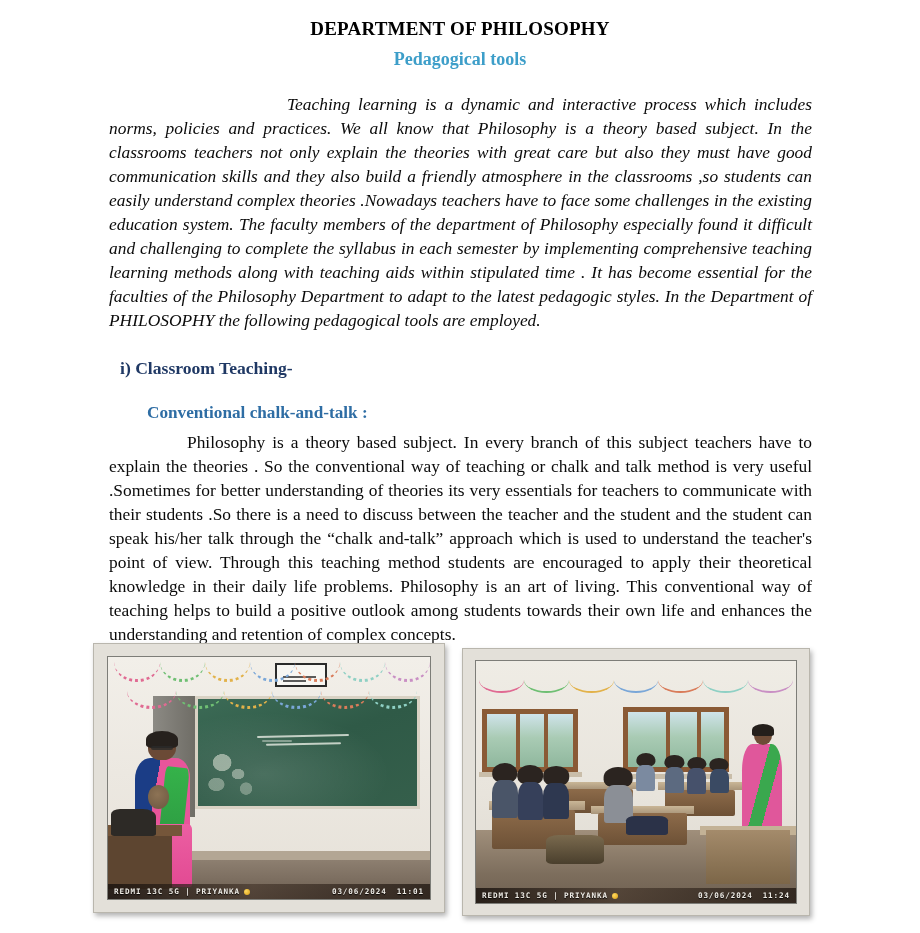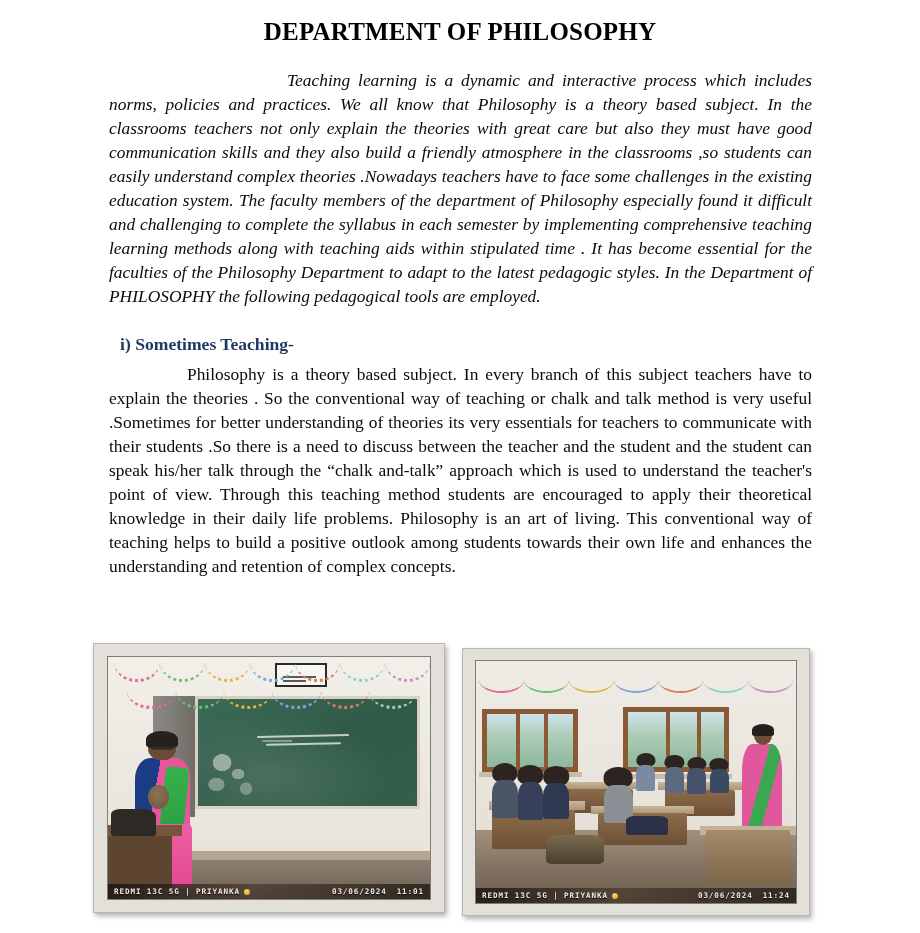--- a/index.html
+++ b/index.html
@@ -20,21 +20,21 @@
     position: relative;
     width: 920px;
     height: 933px;
     box-sizing: border-box;
   }
 
   
   .doc-title {
     text-align: center;
     font-weight: bold;
-    font-size: 25px;
+    font-size: 19px;
     letter-spacing: .2px;
     margin: 0;
     padding-top: 18px;
     color: #000;
   }
   .doc-subtitle {
     text-align: center;
     font-size: 18px;
     margin: 0;
     padding-top: 9px;
@@ -318,24 +318,26 @@
     display:inline-block;
   }
   .wm-time { margin-left: 6px; }
 </style>
 </head>
 <body>
 
 <div class="page">
 
   <h1 class="doc-title">DEPARTMENT OF PHILOSOPHY</h1>
+  <h2 class="doc-subtitle">Pedagogical tools</h2>
 
   <div class="body-block">
     <p class="para para-1">Teaching learning is a dynamic and interactive process which includes norms, policies and practices. We all know that Philosophy is a theory based subject. In the classrooms teachers not only explain the theories with great care but also they must have good communication skills and  they also build a friendly atmosphere in the classrooms ,so students can easily understand complex theories .Nowadays teachers have to face some challenges in the existing education system.  The faculty members of the department of Philosophy especially found it  difficult and challenging to complete the syllabus in each semester by implementing comprehensive teaching learning methods along with teaching aids within stipulated time . It has become essential for the faculties of the Philosophy  Department to adapt to the latest pedagogic styles. In the Department of PHILOSOPHY  the following pedagogical tools are employed.</p>
-    <div class="h-roman">i) Sometimes Teaching-</div>
+    <div class="h-roman">i) Classroom Teaching-</div>
+    <div class="h-sub">Conventional chalk-and-talk :</div>
     <p class="para para-2">Philosophy is a theory based subject. In every branch of this subject teachers have to explain the theories . So the conventional way of teaching or chalk and talk method is very useful .Sometimes for better understanding of theories its very essentials for teachers to communicate with their students .So there is a need to discuss between the teacher and the student and the student can speak his/her talk through the “chalk and-talk” approach which is used to understand the teacher's point of view. Through this teaching method students are encouraged to apply their theoretical knowledge in their daily life problems. Philosophy is an art of living. This conventional way of teaching helps to build a positive outlook among students towards their own life and enhances the understanding and retention of complex concepts.</p>
   </div>
 
   <div class="photo-row">
 
     <div class="photo-frame left">
       <div class="photo-inner">
         <div class="p1-wall"></div>
 
         <div class="p1-doorframe"></div>

